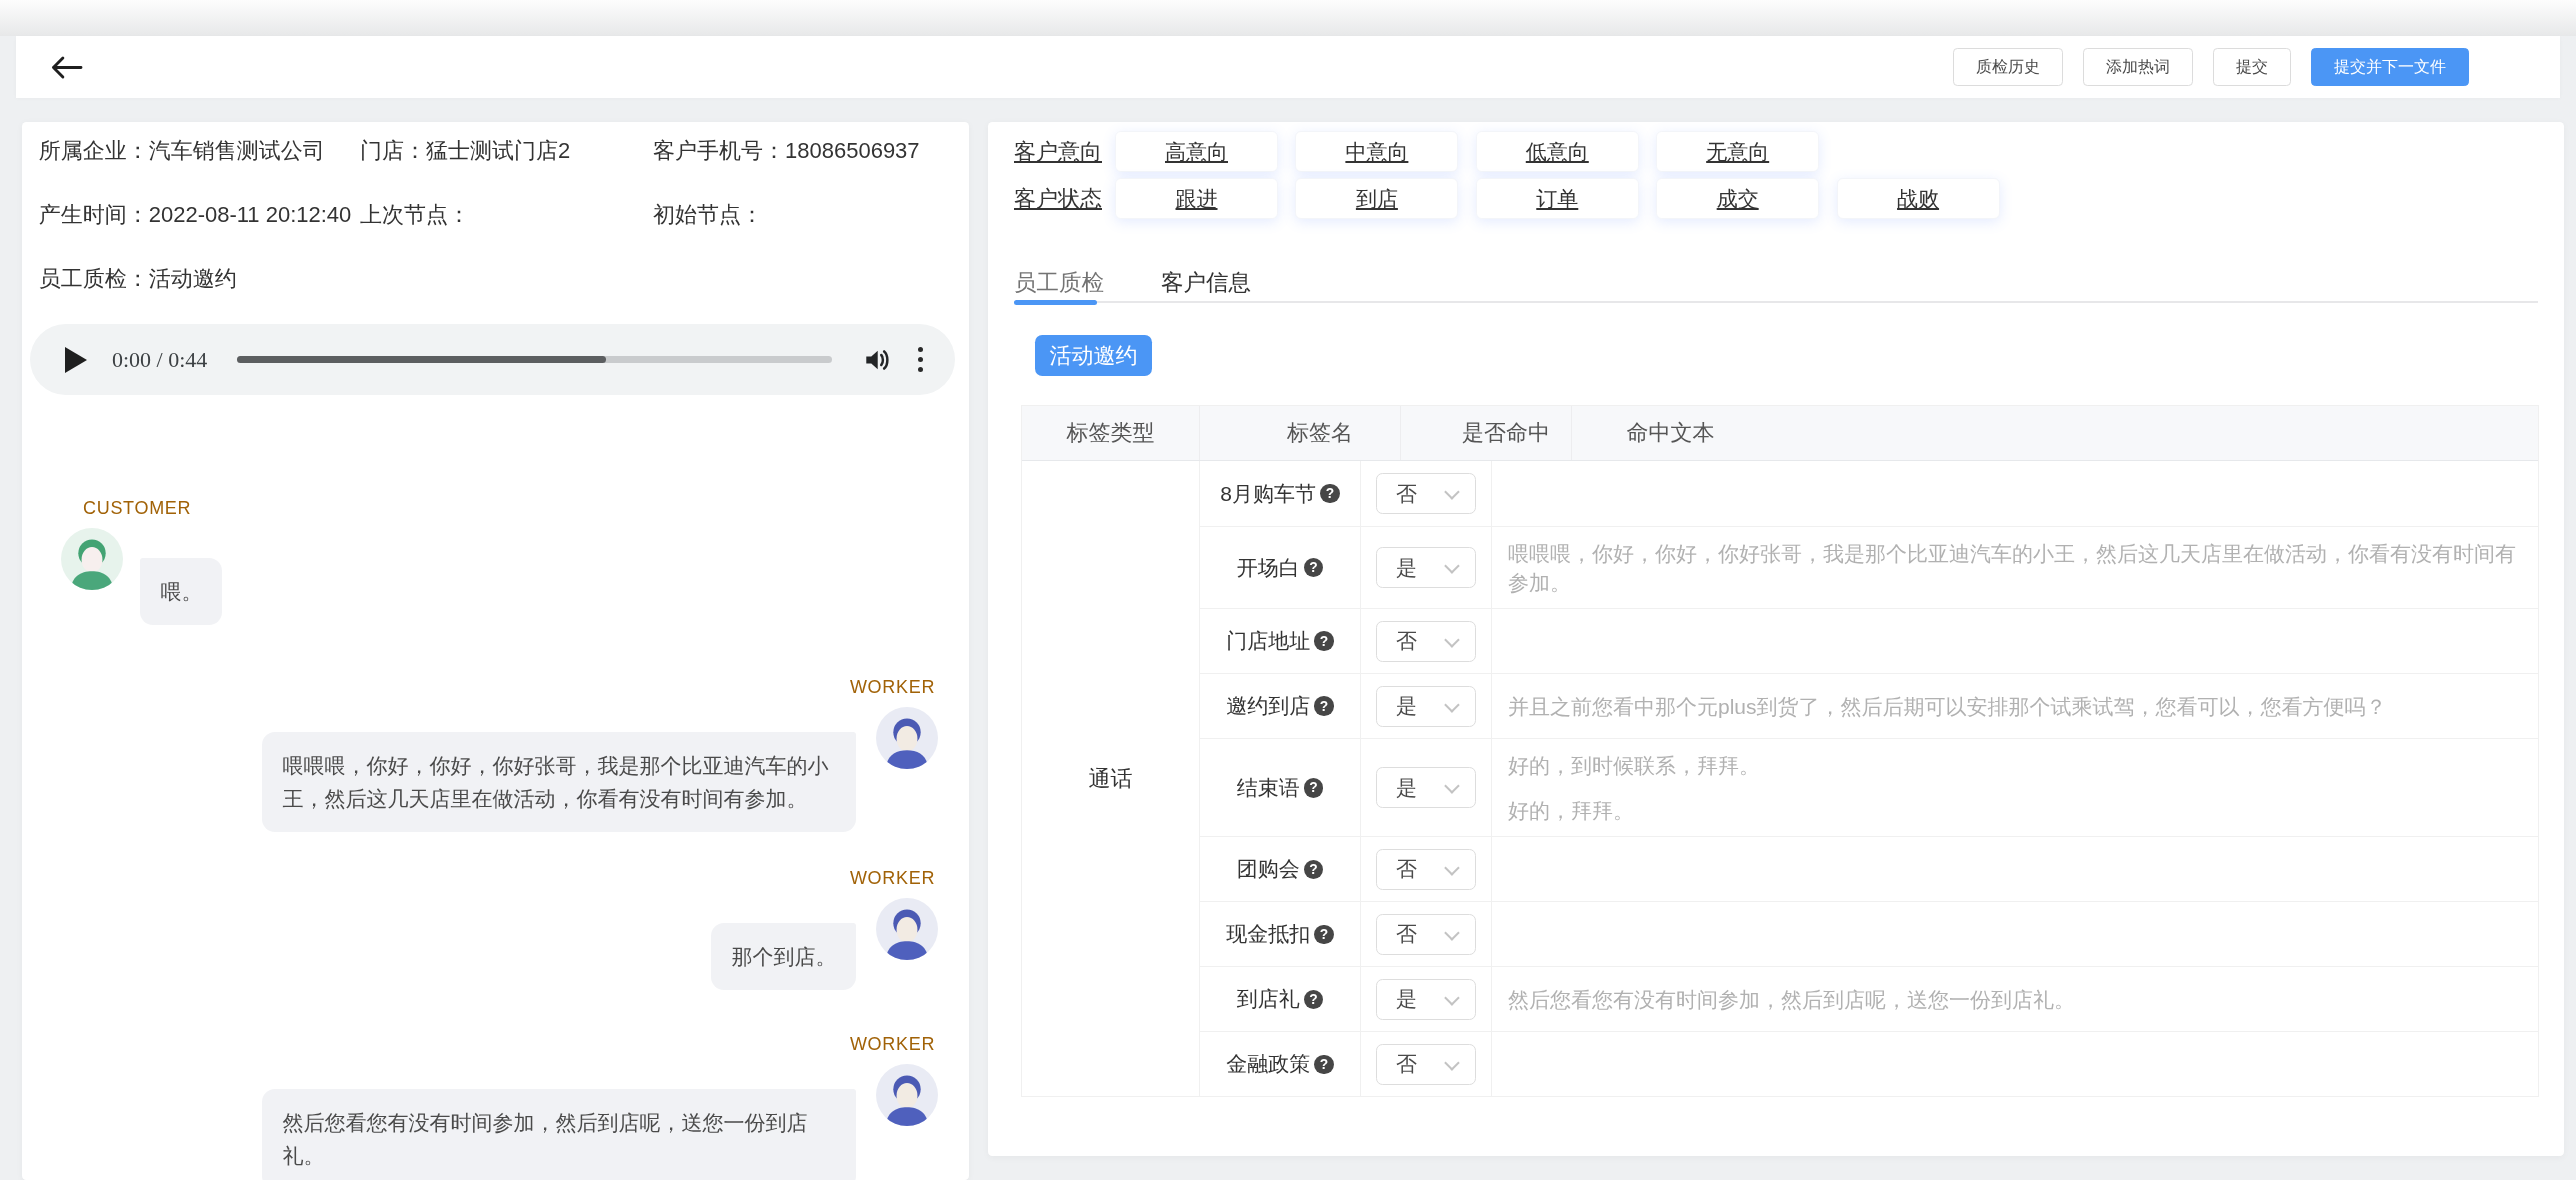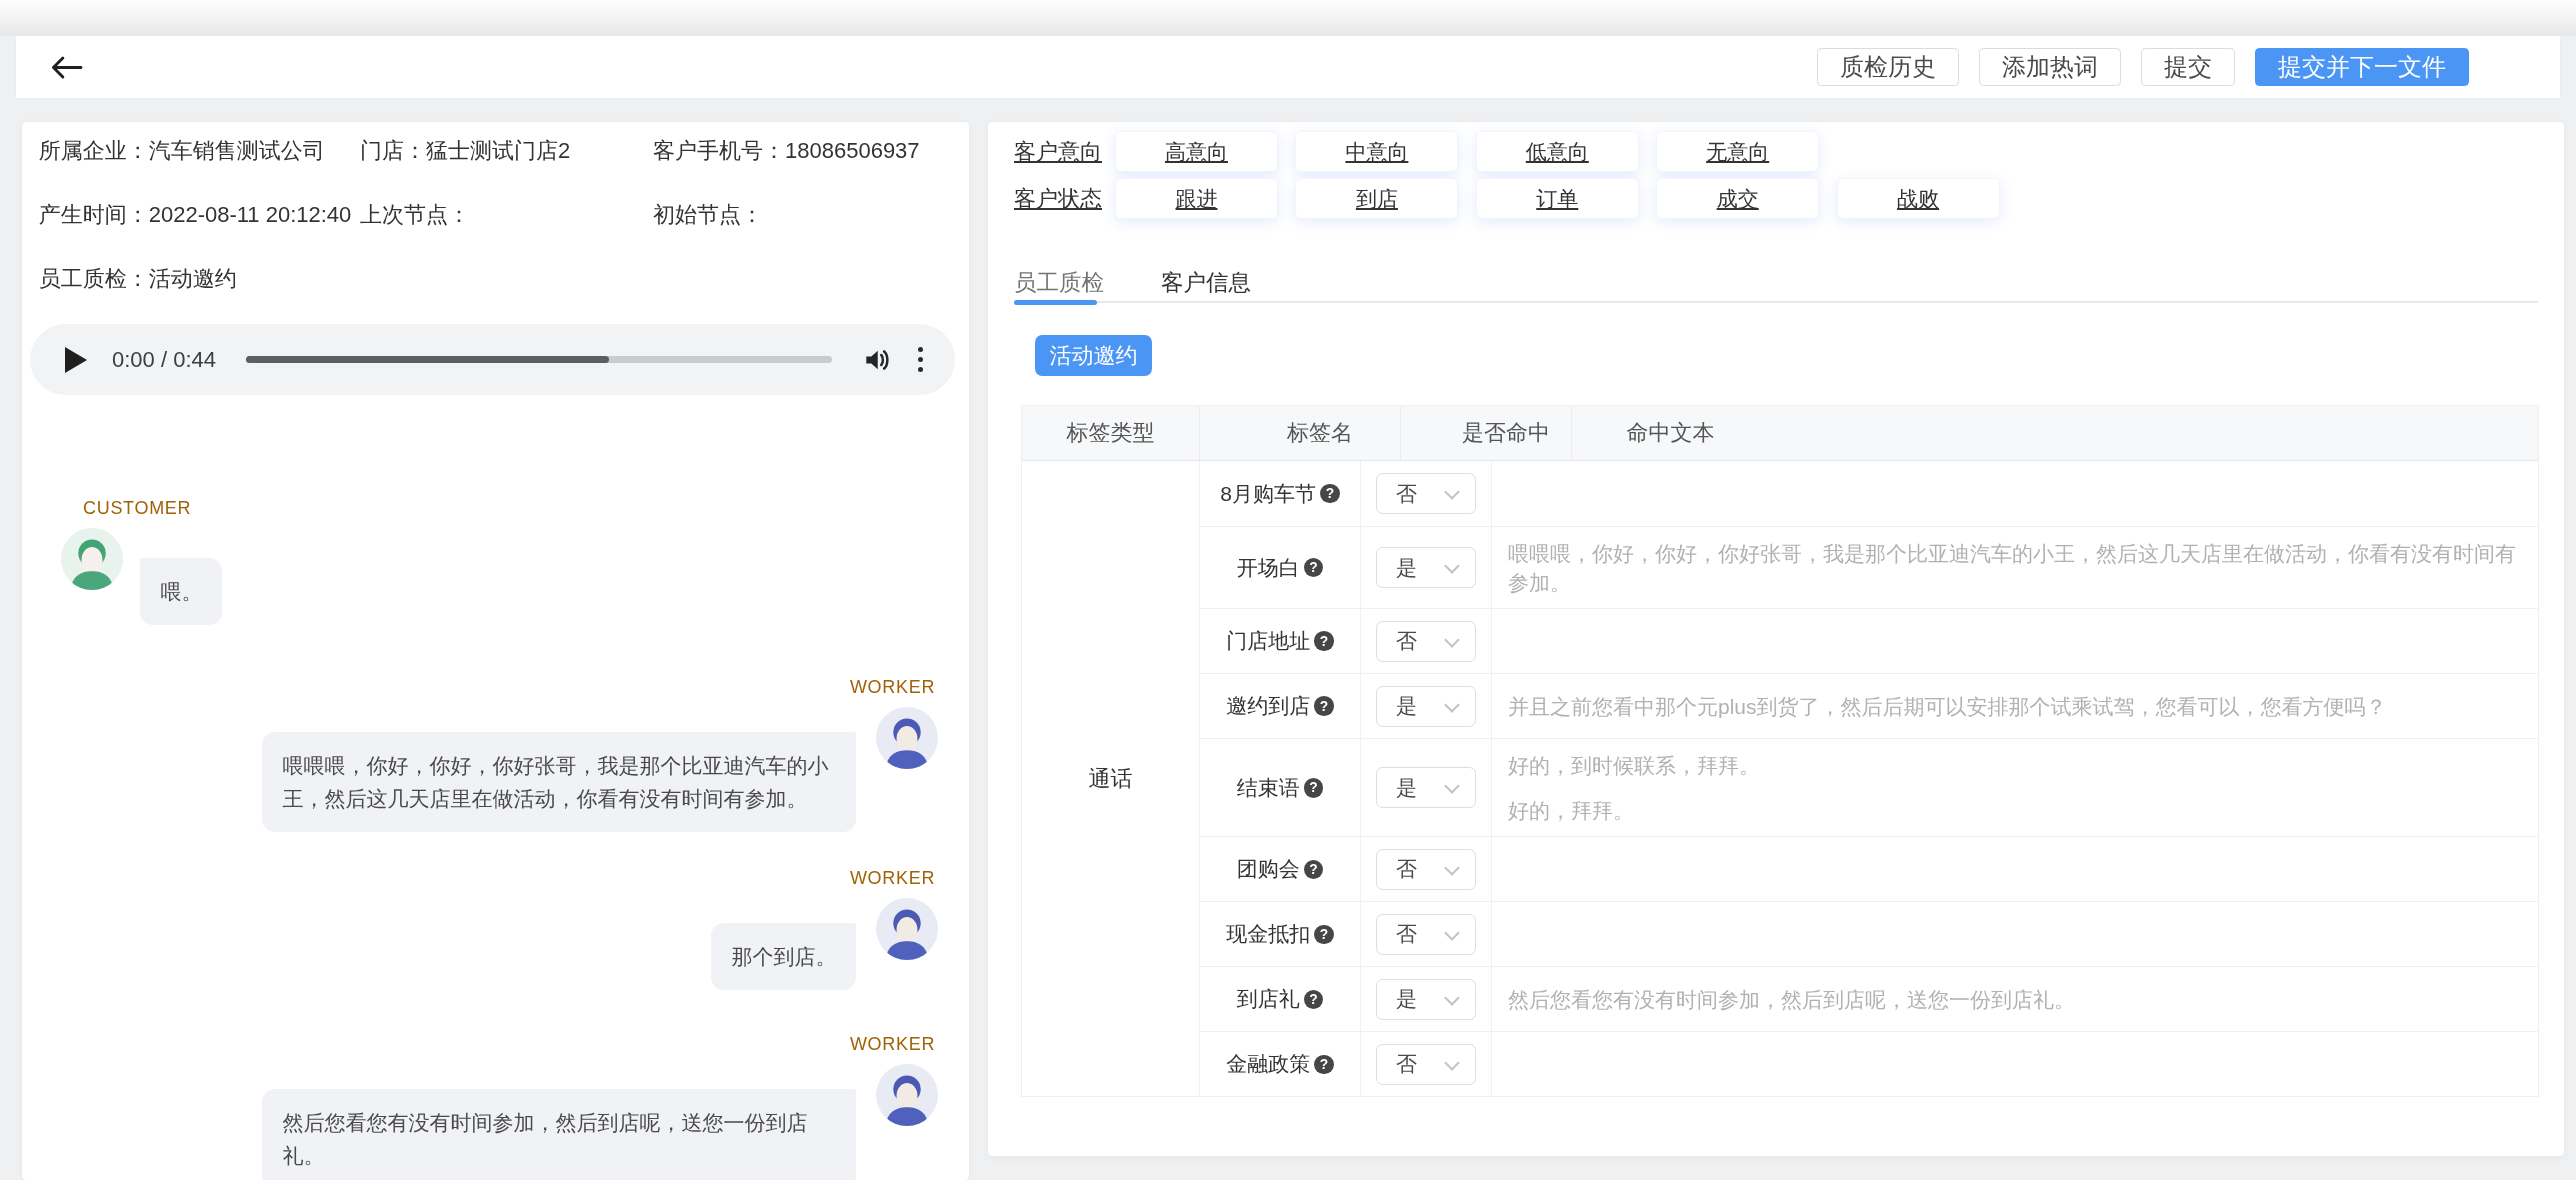--- a/index.html
+++ b/index.html
@@ -9,32 +9,32 @@
     background:#eef0f2; position:relative; overflow:hidden; color:#333;
   }
   
   .top-gradient { position:absolute; left:0; top:0; width:2576px; height:36px;
     background:linear-gradient(180deg,#fdfdfd 0%,#e7e8e9 100%); }
   .topbar { position:absolute; left:16px; top:36px; width:2544px; height:62px;
     background:#fff; display:flex; align-items:center; box-shadow:0 1.4px 4.3px rgba(0,0,0,0.03); }
   .back-btn { margin-left:29px; width:43px; height:43px; display:flex; align-items:center; justify-content:center; cursor:pointer; }
   .topbar-actions { margin-left:auto; margin-right:91px; display:flex; align-items:center; gap:20px; }
   .tb-btn { height:38px; padding:0 22px; background:#fff; border:1.4px solid #dcdcdc; border-radius:4.3px;
-    font-size:24px; color:#4a4a4a; display:flex; align-items:center; justify-content:center; cursor:pointer; }
+    font-size:16px; color:#4a4a4a; display:flex; align-items:center; justify-content:center; cursor:pointer; }
   .tb-btn.primary { background:#4b96f5; border-color:#4b96f5; color:#fff; }
   
   .panel { position:absolute; background:#fff; border-radius:4.3px; box-shadow:0 1.4px 7.2px rgba(0,0,0,0.04); }
   .left-panel  { left:22px;  top:122px; width:947px; height:1058px; overflow:hidden; }
   .right-panel { left:988px; top:122px; width:1576px; height:1034px; overflow:hidden; }
   
   .info-row { position:absolute; left:0; width:100%; height:32px; font-size:22px; color:#333; }
   .info-item { position:absolute; top:0; white-space:nowrap; line-height:32px; }
   
   .audio { position:absolute; left:8px; top:202px; width:925px; height:71px; background:#f1f3f4;
-    border-radius:36px; display:flex; align-items:center; }
+    border-radius:36px; display:flex; align-items:center;font-family:Liberation Serif, serif; }
   .play-tri { margin-left:35px; width:0; height:0; border-left:22px solid #1f1f1f;
     border-top:13px solid transparent; border-bottom:13px solid transparent; cursor:pointer; }
   .audio-time { margin-left:25px; font-size:22px; color:#3c4043; white-space:nowrap; }
   .audio-track { flex:1; margin:0 30px; height:6.5px; border-radius:3.6px; background:#c9cbcd; position:relative; cursor:pointer; }
   .audio-played { position:absolute; left:0; top:0; height:6.5px; border-radius:3.6px; background:#5c5e60; width:62%; }
   .audio-vol { margin-right:26px; cursor:pointer; display:flex; }
   .audio-more { margin-right:32px; display:flex; flex-direction:column; gap:5px; cursor:pointer; }
   .audio-more i { width:5px; height:5px; border-radius:50%; background:#2a2a2a; }
   
   .msg { position:absolute; display:flex; flex-direction:column; }

